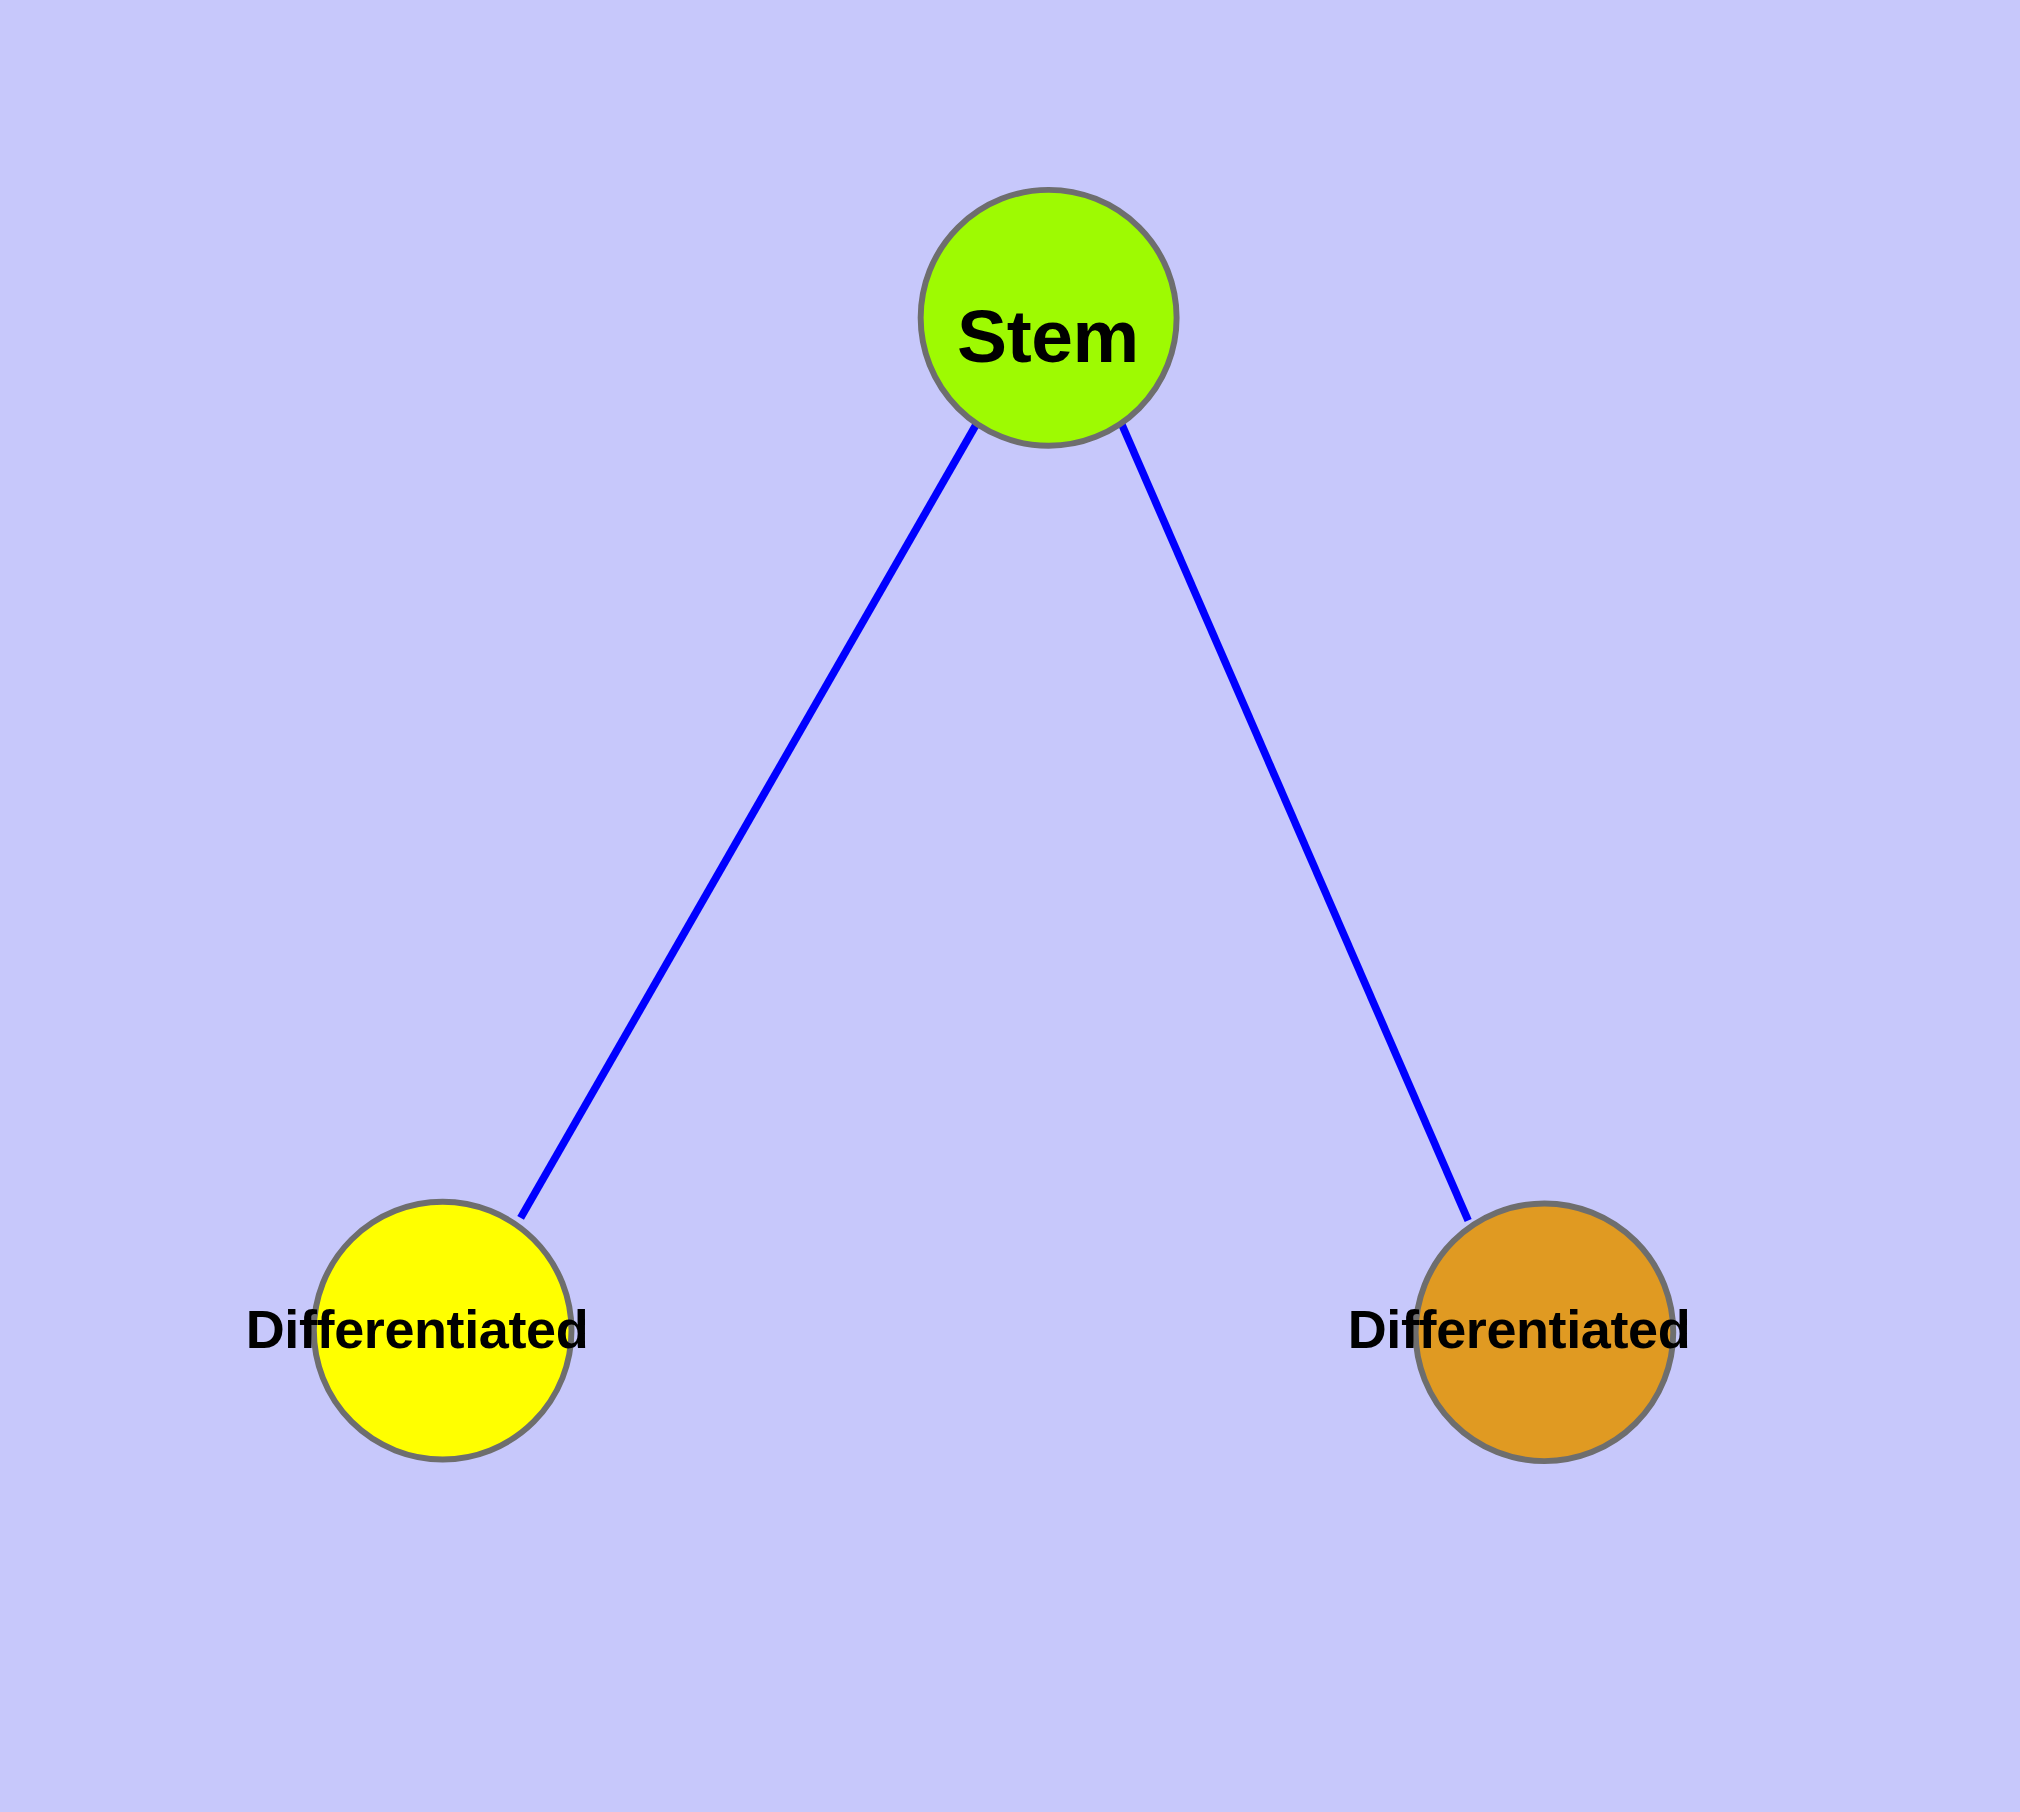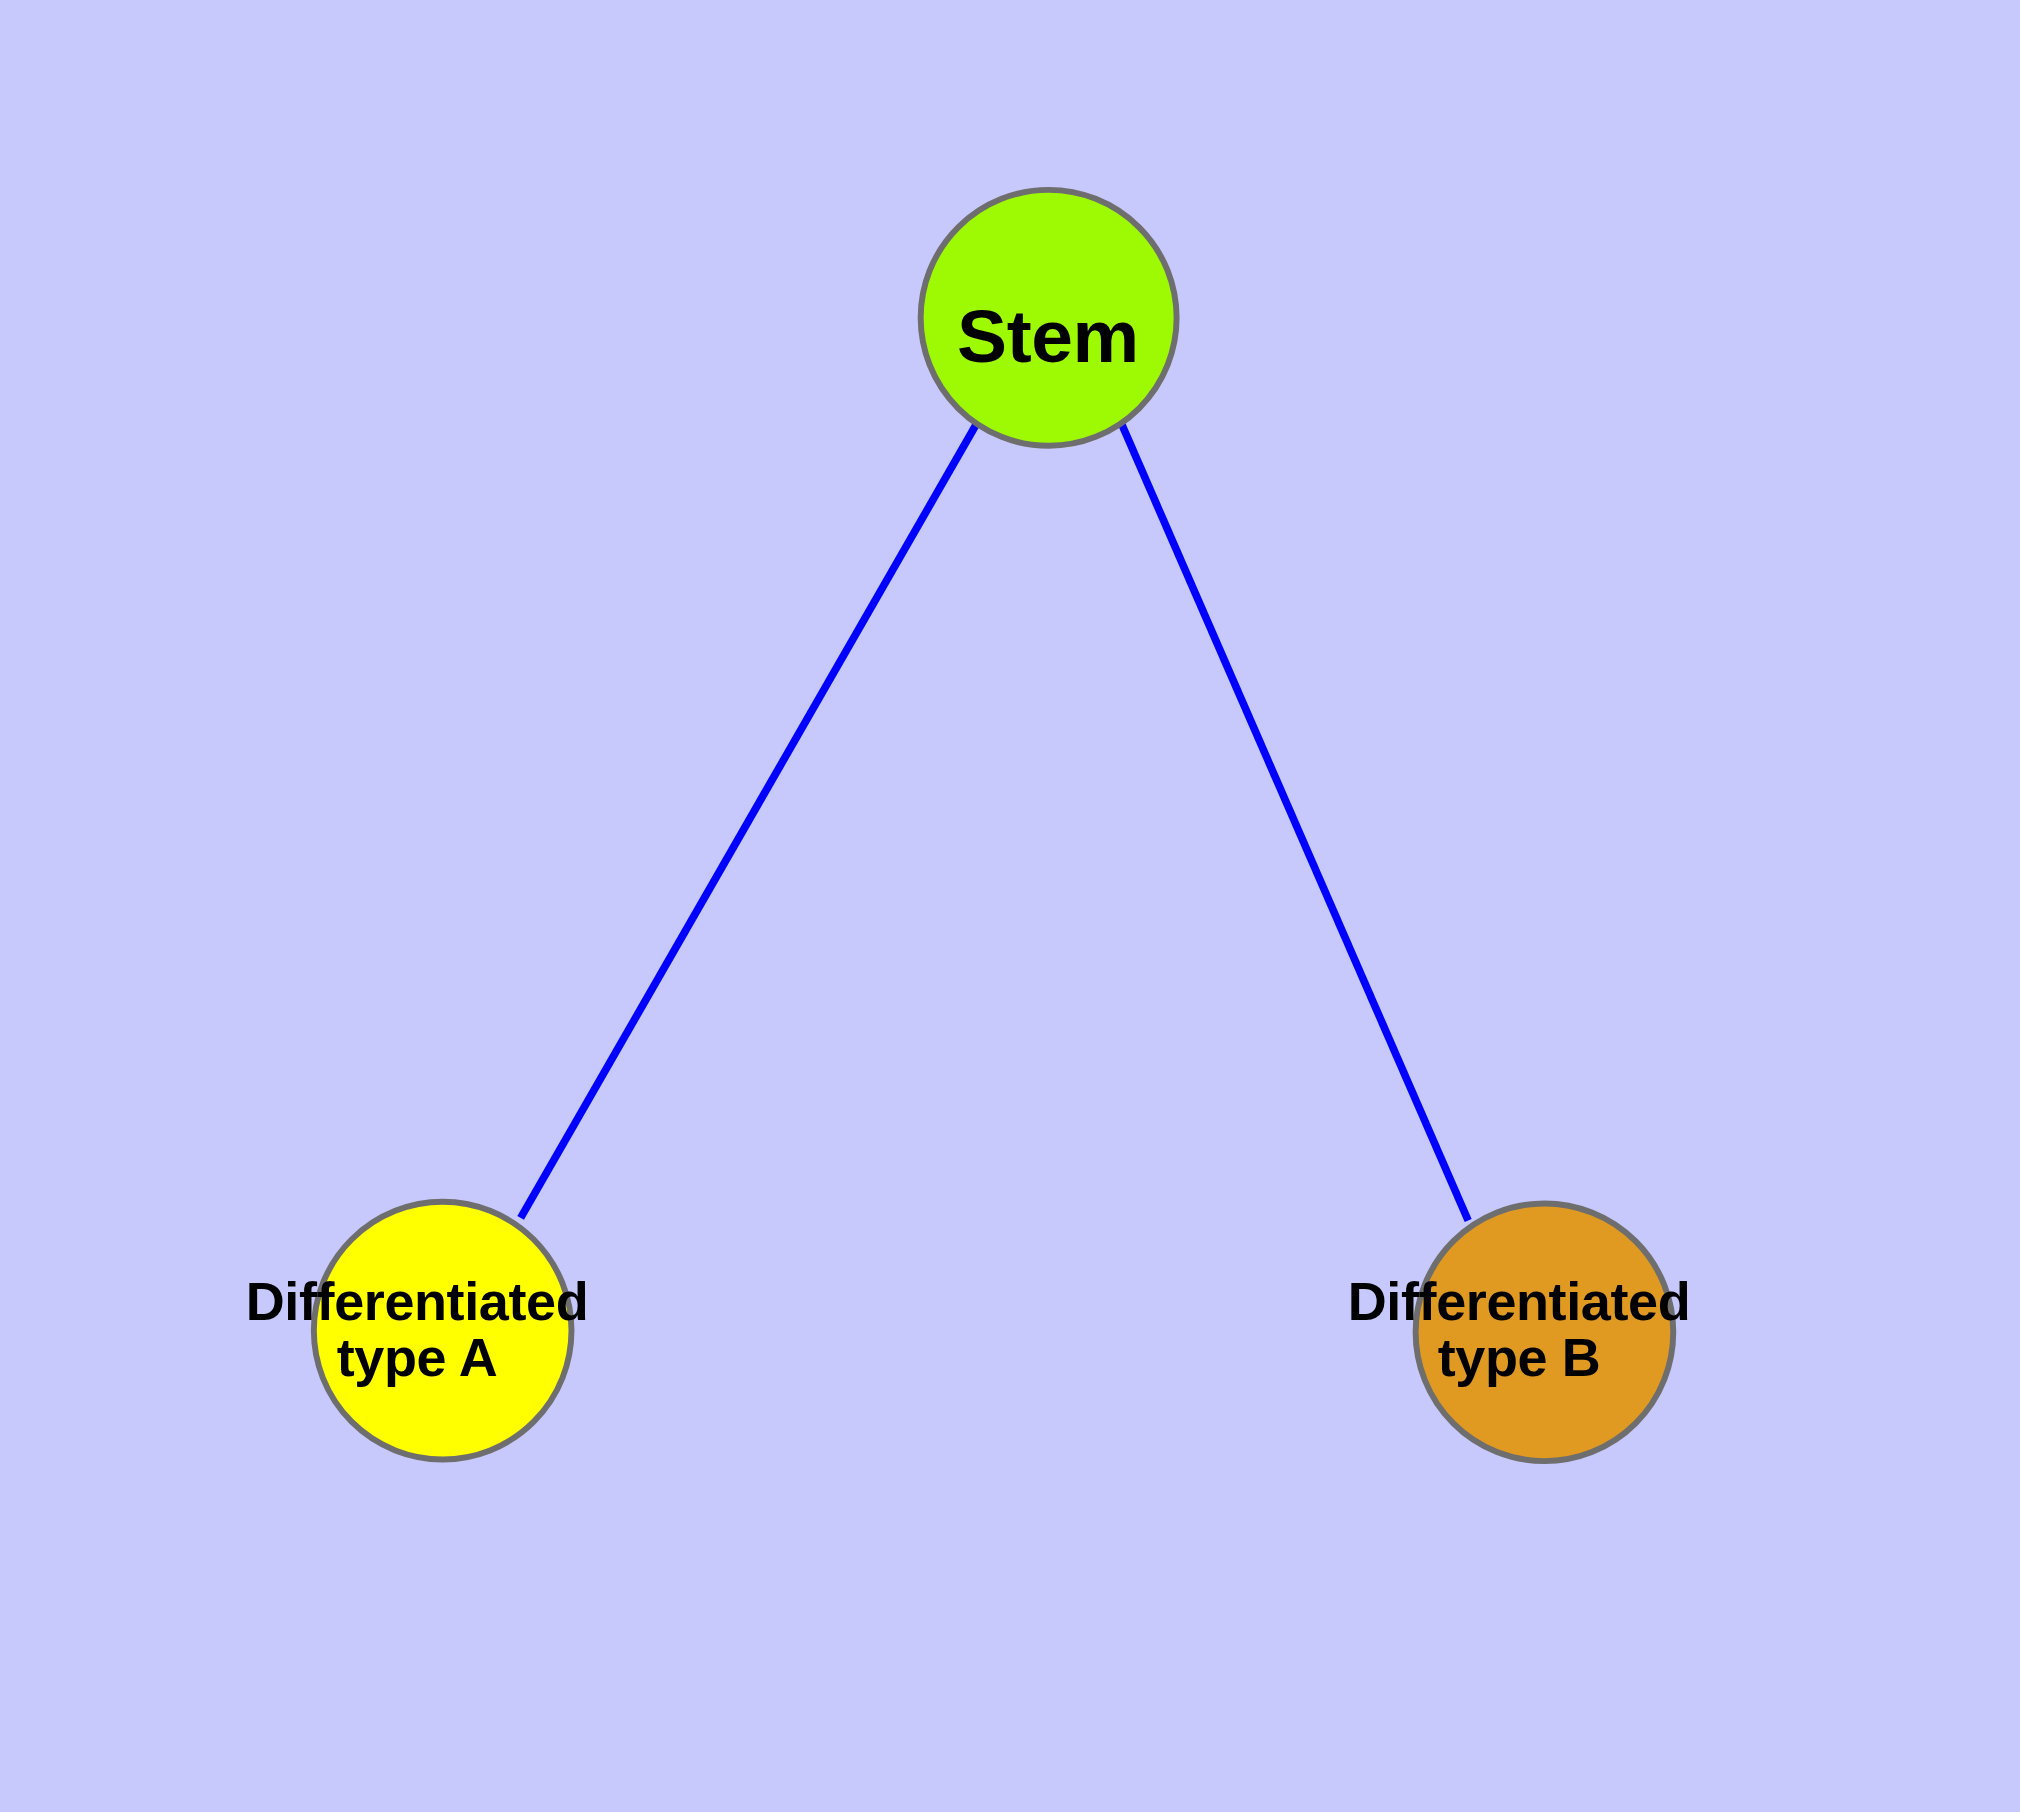--- a/index.html
+++ b/index.html
@@ -63,18 +63,18 @@
 
     <g>
       <circle cx="522" cy="1570" r="152" fill="#ffff00" stroke="#6e6e6e" stroke-width="7"></circle>
       <circle cx="1822" cy="1572" r="152" fill="#e09a22" stroke="#6e6e6e" stroke-width="7"></circle>
       <circle cx="1237" cy="375" r="151" fill="#9efa02" stroke="#6e6e6e" stroke-width="7"></circle>
     </g>
   </svg>
 
   <div class="node-label label-stem" style="left: 1048px; top: 336px; color: rgb(0, 0, 0);">Stem</div>
 
-  <div class="node-label label-diff" style="left: 417px; top: 1329px; color: rgb(0, 0, 0);"><span>Differentiated</span><br><span>type A</span></div>
+  <div class="node-label label-diff" style="left: 417px; top: 1329px; color: rgb(0, 0, 0);"><span>Differentiated</span><br></div>
 
-  <div class="node-label label-diff" style="left: 1519px; top: 1329px; color: rgb(0, 0, 0);"><span>Differentiated</span><br><span>type B</span></div>
+  <div class="node-label label-diff" style="left: 1519px; top: 1329px; color: rgb(0, 0, 0);"><span>Differentiated</span><br></div>
 
 </div>
 
 
 </body></html>

